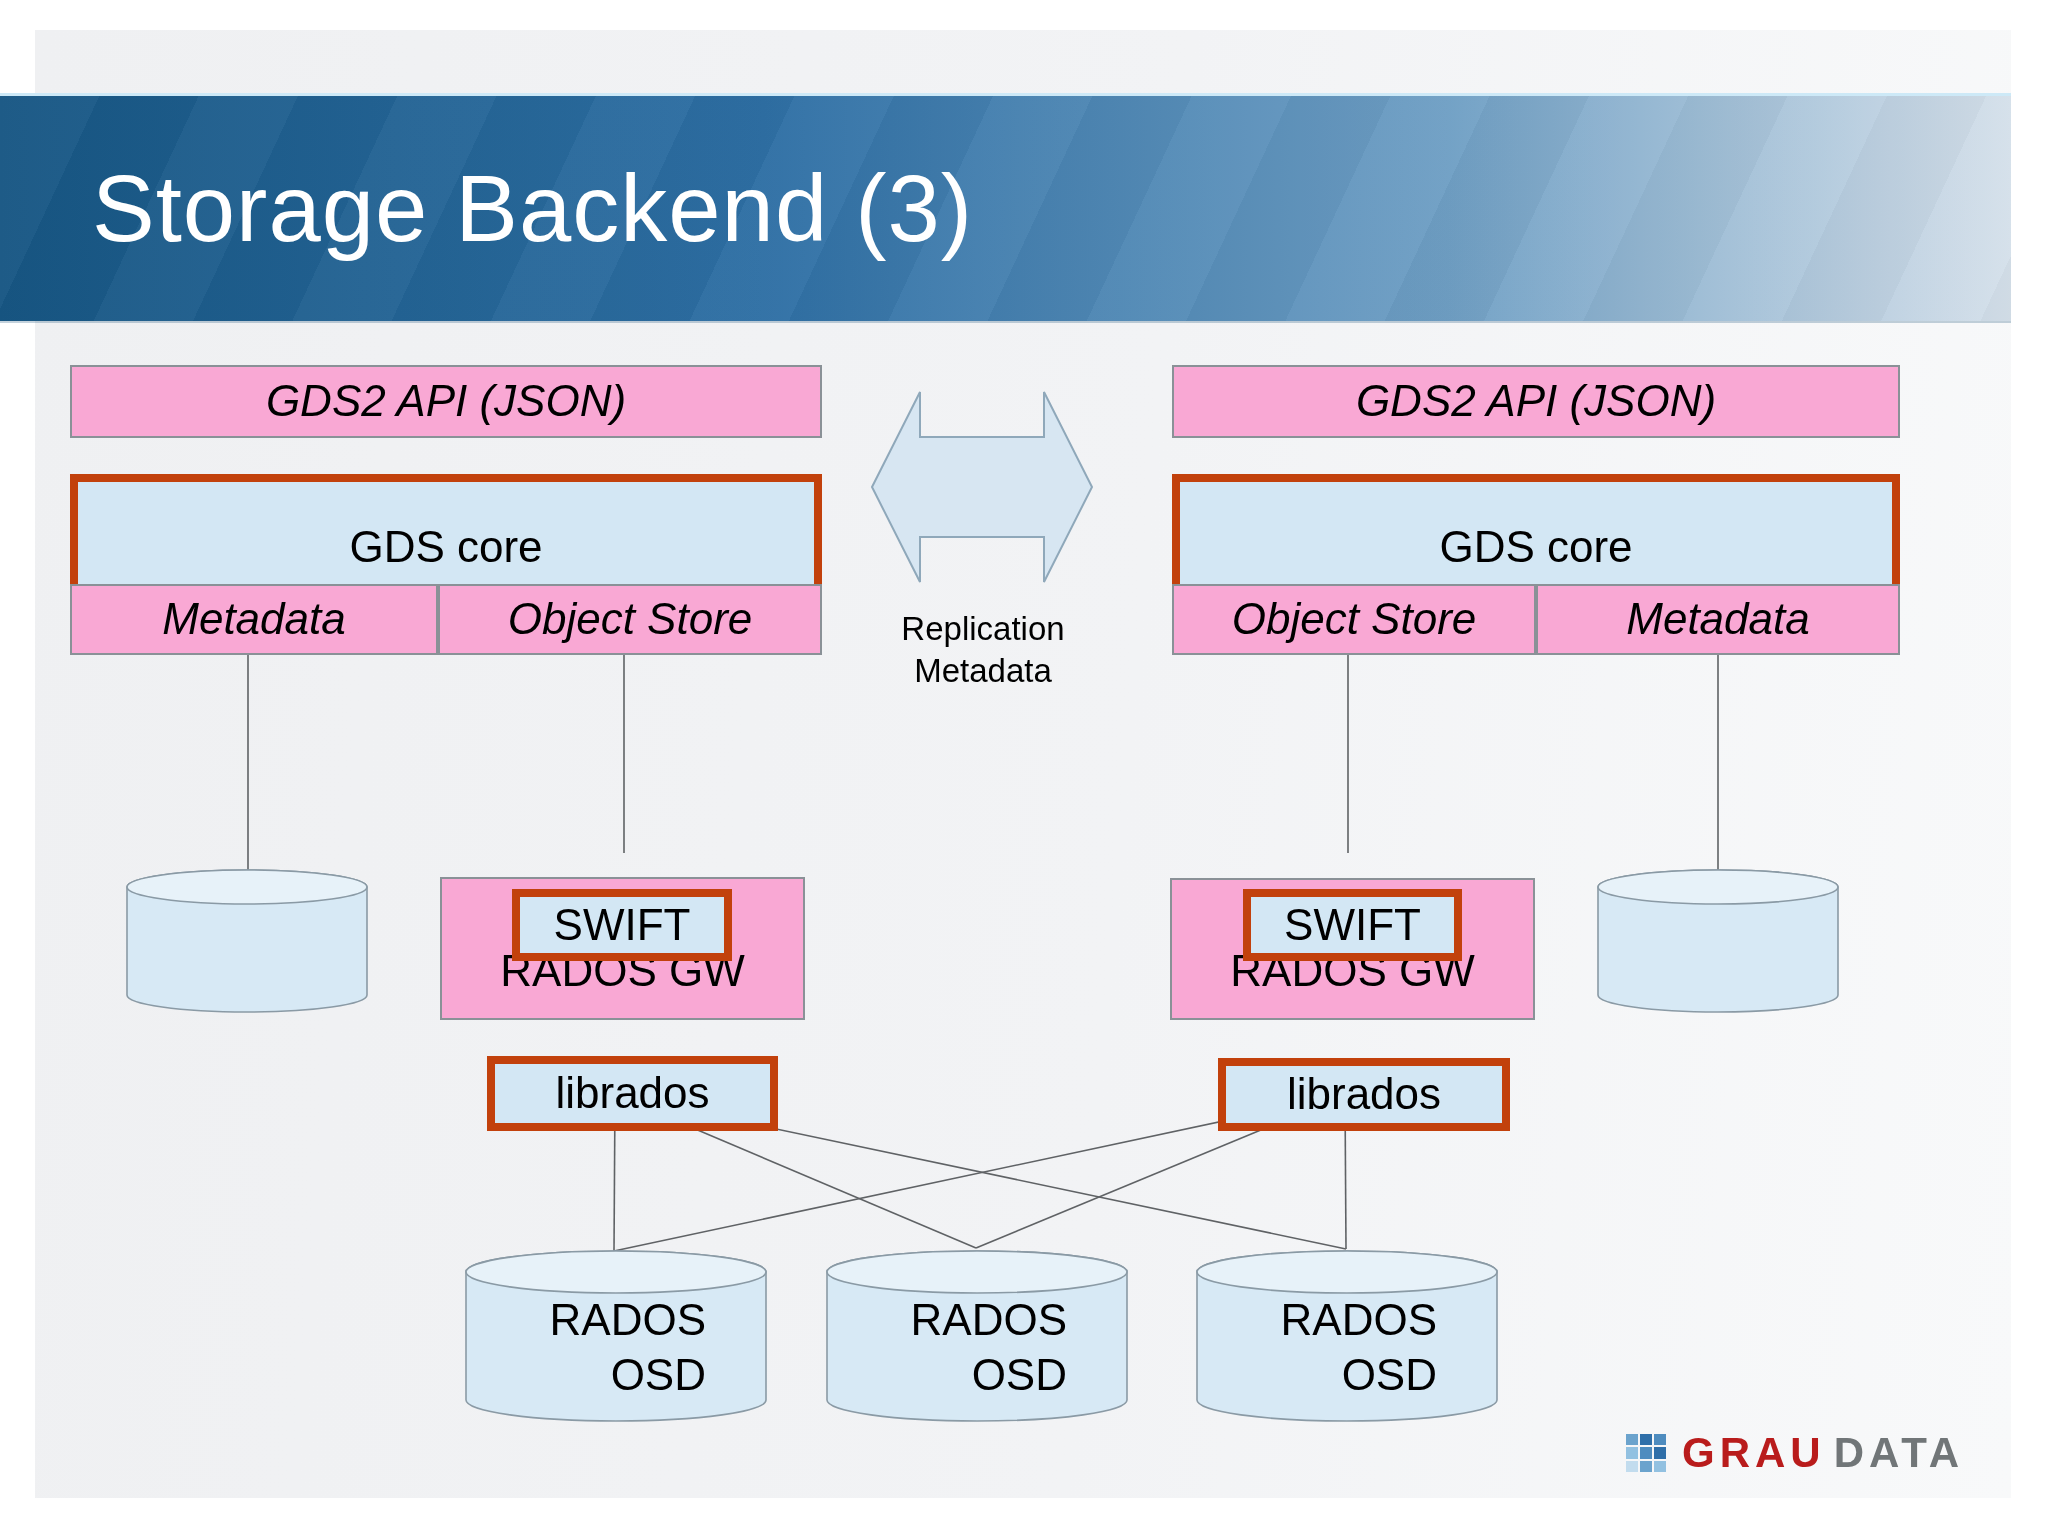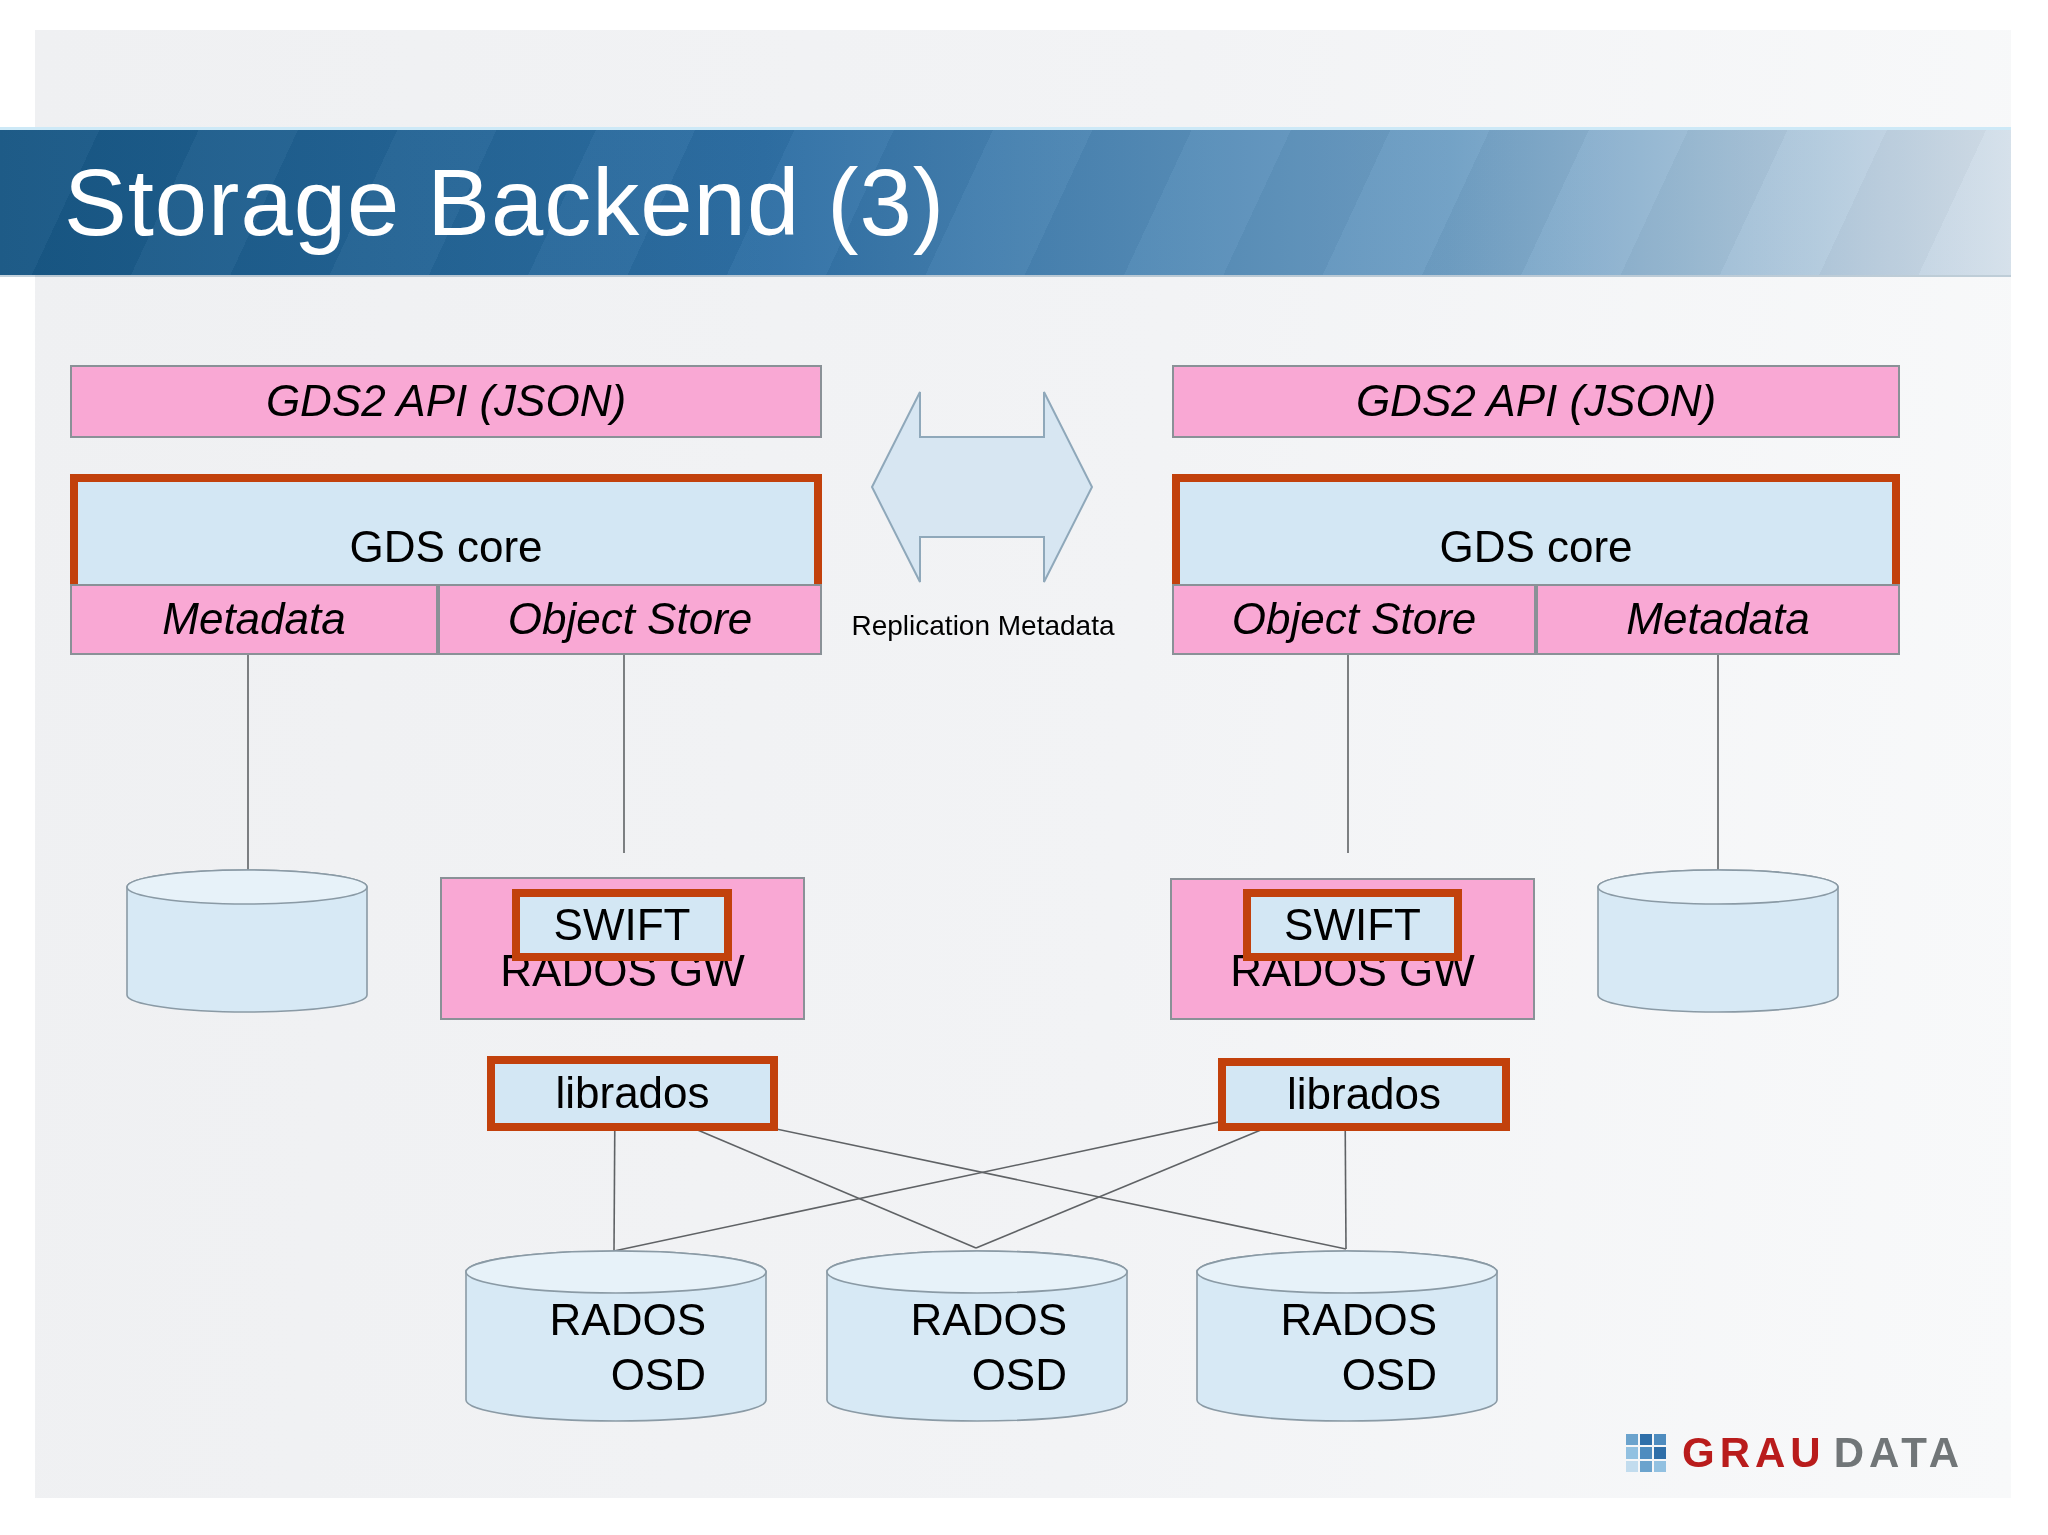--- a/index.html
+++ b/index.html
@@ -8,29 +8,28 @@
     width:2048px; height:1535px; position:relative; overflow:hidden;
     background:#ffffff;
     font-family:"Liberation Sans", sans-serif;
     color:#000;
   }
   .slide-bg {
     position:absolute; left:35px; top:30px; width:1976px; height:1468px;
     background:linear-gradient(95deg,#eff0f2 0%,#f2f3f5 55%,#f8f9fa 100%);
   }
   .banner {
-    position:absolute; left:0; top:93px; width:2011px; height:148px;
+    position:absolute; left:0; top:93px; width:2011px; height:228px;
     background:
       repeating-linear-gradient(115deg, rgba(255,255,255,0.03) 0 90px, rgba(0,0,0,0.025) 90px 180px),
       linear-gradient(90deg,#175683 0%,#2e6fa4 38%,#6f9fc4 72%,#d5e0ea 100%);
     border-top:3px solid #cde9f7;
     box-shadow:0 2px 0 rgba(19,74,115,0.25);
     display:flex; align-items:center;
-    padding-left:64px;
-    margin-top:34px;
+    padding-left:92px;
   }
   .banner h1 {
     margin:0; font-size:94px; font-weight:400; color:#ffffff; letter-spacing:1px;
     line-height:1;
   }
   svg.diagram { position:absolute; left:0; top:0; width:2048px; height:1535px; }
   .box {
     position:absolute; display:flex; align-items:center; justify-content:center;
     text-align:center; font-size:44px; line-height:1.2;
   }
@@ -53,21 +52,21 @@
   .l-gwlabel  { left:440px;  top:925px; width:365px; height:92px; }
   .r-radosgw  { left:1170px; top:878px; width:365px; height:142px; }
   .r-swift    { left:1243px; top:853px; width:219px; height:72px; }
   .r-librados { left:1218px; top:1022px; width:292px; height:73px; }
   .r-gwlabel  { left:1170px; top:925px; width:365px; height:92px; }
   .plain { background:transparent; border:none; }
   
   .repl-label {
     position:absolute; left:833px; top:608px; width:300px; height:130px;
     display:flex; align-items:flex-start; justify-content:center; text-align:center;
-    font-size:28px; line-height:1.28;
+    font-size:33px; line-height:1.28;
   }
   .osd-label {
     position:absolute; width:180px; height:110px; top:1292px;
     display:flex; align-items:center; justify-content:center; text-align:right;
     font-size:44px; line-height:1.25;
   }
   .osd-1 { left:526px; }
   .osd-2 { left:887px; }
   .osd-3 { left:1257px; }
   

